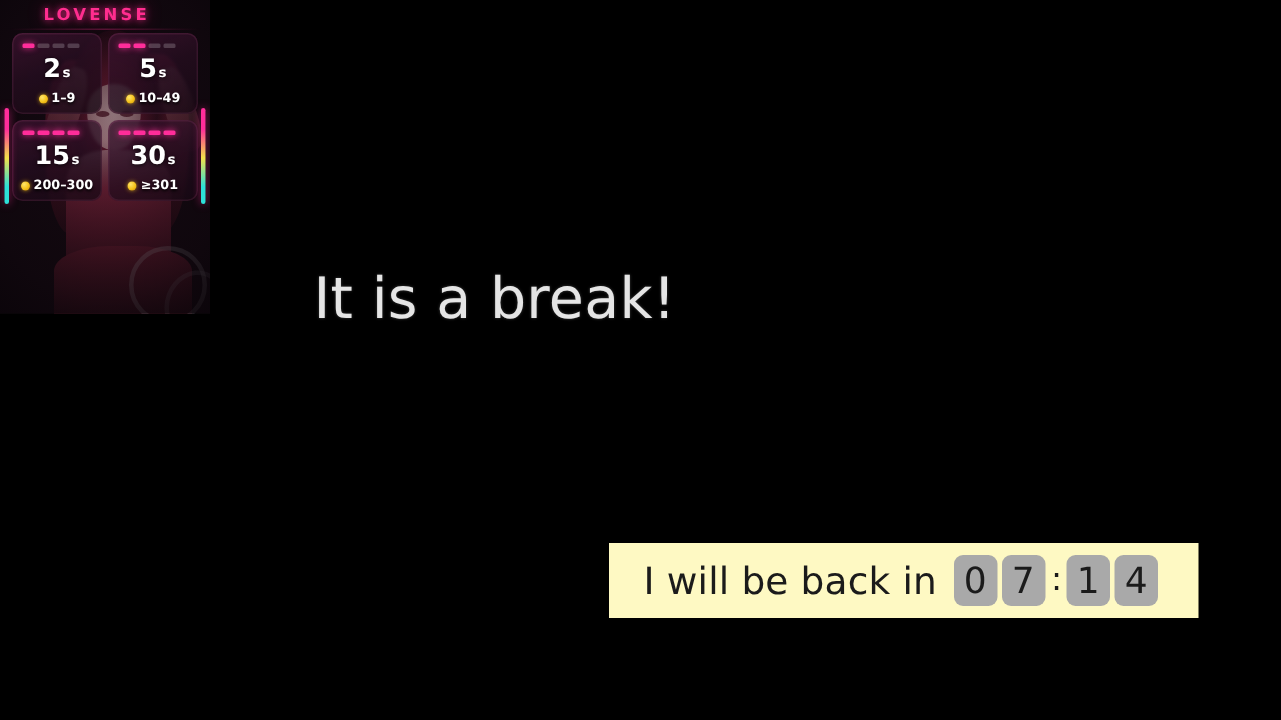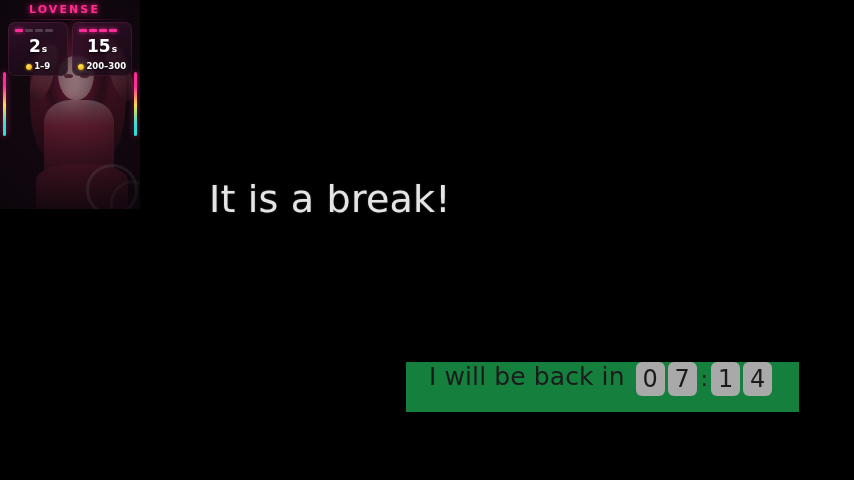--- a/index.html
+++ b/index.html
@@ -278,23 +278,23 @@
     text-shadow: 0 0 2px rgba(255,255,255,.25);
   }
 
   
   #countdown-banner {
     position: absolute;
     left: 406px;
     top: 362px;
     width: 393px;
     height: 50px;
-    background: #15803d;
+    background: #fef9c3;
     display: flex;
-    align-items: flex-start;
+    align-items: center;
     padding-left: 23px;
     box-sizing: border-box;
   }
   #countdown-label {
     color: #1b1b1b;
     font-size: 25px;
     font-weight: 400;
     letter-spacing: .1px;
     font-family: "DejaVu Sans", sans-serif;
     white-space: nowrap;
@@ -360,25 +360,45 @@
           <span class="dash"></span>
           <span class="dash"></span>
         </div>
         <div class="tile-value">2<span class="unit">s</span></div>
         <div class="tile-range"><span class="coin"></span><span>1–9</span></div>
       </div>
       <div class="tile">
         <div class="tile-dashes">
           <span class="dash on"></span>
           <span class="dash on"></span>
+          <span class="dash"></span>
+          <span class="dash"></span>
+        </div>
+        <div class="tile-value">5<span class="unit">s</span></div>
+        <div class="tile-range"><span class="coin"></span><span>10–49</span></div>
+      </div>
+      <div class="tile">
+        <div class="tile-dashes">
+          <span class="dash on"></span>
+          <span class="dash on"></span>
           <span class="dash on"></span>
           <span class="dash on"></span>
         </div>
         <div class="tile-value">15<span class="unit">s</span></div>
         <div class="tile-range"><span class="coin"></span><span>200–300</span></div>
+      </div>
+      <div class="tile">
+        <div class="tile-dashes">
+          <span class="dash on"></span>
+          <span class="dash on"></span>
+          <span class="dash on"></span>
+          <span class="dash on"></span>
+        </div>
+        <div class="tile-value">30<span class="unit">s</span></div>
+        <div class="tile-range"><span class="coin"></span><span>≥301</span></div>
       </div>
     </div>
 </div>
 
 <div id="break-text">It is a break!</div>
 
 <div id="countdown-banner">
   <span id="countdown-label">I will be back in</span>
   <span id="countdown-digits">
       <span class="digit-chip">0</span>

